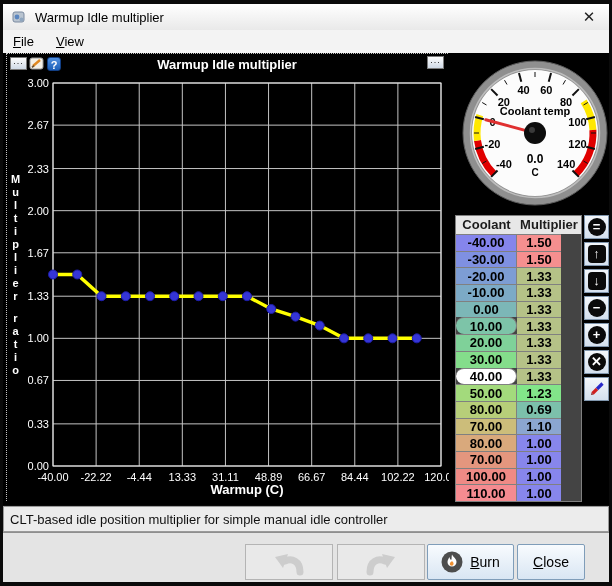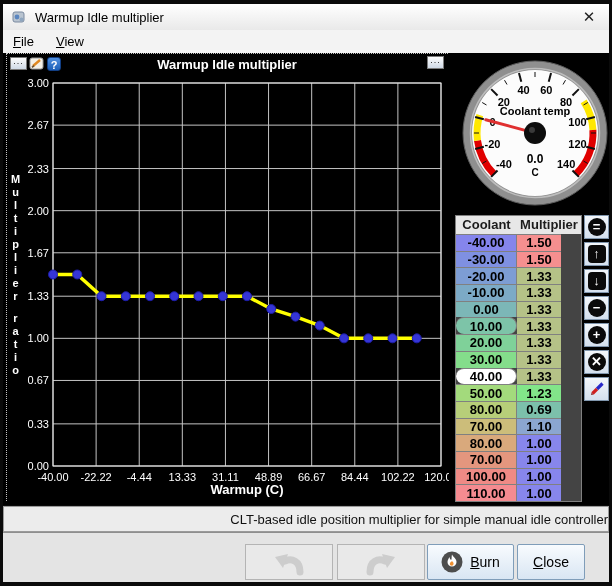--- a/index.html
+++ b/index.html
@@ -36,21 +36,21 @@
   .t-row{display:flex;flex:1;}
   .t-cell{font-size:13px;font-weight:bold;color:#000;text-align:center;display:flex;align-items:center;justify-content:center;border-top:1px solid #808080;box-sizing:border-box;}
   .c-col{width:61px;border-right:1px solid #808080;}
   .m-col{width:44px;}
   
   .side-btns{position:absolute;left:584px;top:215px;width:26px;display:flex;flex-direction:column;gap:3px;}
   .side-btn{width:25px;height:24px;background:linear-gradient(#f3f7fb,#d4e0ee);border:1px solid #8096ad;box-sizing:border-box;display:flex;align-items:center;justify-content:center;}
   .g-circle{width:18px;height:18px;border-radius:50%;background:#0a0a0a;color:#fff;font-weight:bold;font-size:13px;line-height:17px;text-align:center;}
   .g-square{width:18px;height:18px;border-radius:4px;background:#0a0a0a;color:#fff;font-weight:bold;font-size:13px;line-height:17px;text-align:center;}
   
-  .statusbar{position:absolute;left:3px;top:506px;width:606px;height:26px;background:#ececec;border:1px solid #9a9a9a;box-sizing:border-box;display:flex;align-items:center;padding-left:6px;font-size:13px;color:#111;justify-content:flex-end;}
+  .statusbar{position:absolute;left:3px;top:506px;width:606px;height:26px;background:#ececec;border:1px solid #9a9a9a;box-sizing:border-box;display:flex;align-items:center;padding-left:6px;font-size:13px;color:#111;}
   
   .footer{position:absolute;left:3px;top:532px;width:606px;height:50px;background:#e4e4e4;border-top:1px solid #8e8e8e;}
   .f-btn{position:absolute;top:11px;height:36px;box-sizing:border-box;display:flex;align-items:center;justify-content:center;gap:7px;font-size:14px;color:#000;}
   .f-disabled{background:#e9e9e9;border:1px solid #b4b4b4;}
   .f-active{background:linear-gradient(#f8fbfe,#d9e6f3);border:1px solid #7f9db9;border-radius:2px;}
   #undo-btn{left:242px;width:88px;}
   #redo-btn{left:334px;width:88px;}
   #burn-btn{left:424px;width:87px;}
   #close-btn{left:514px;width:68px;}
   .bottom-strip{position:absolute;left:0;top:582px;width:612px;height:4px;background:#0a0a0a;}

